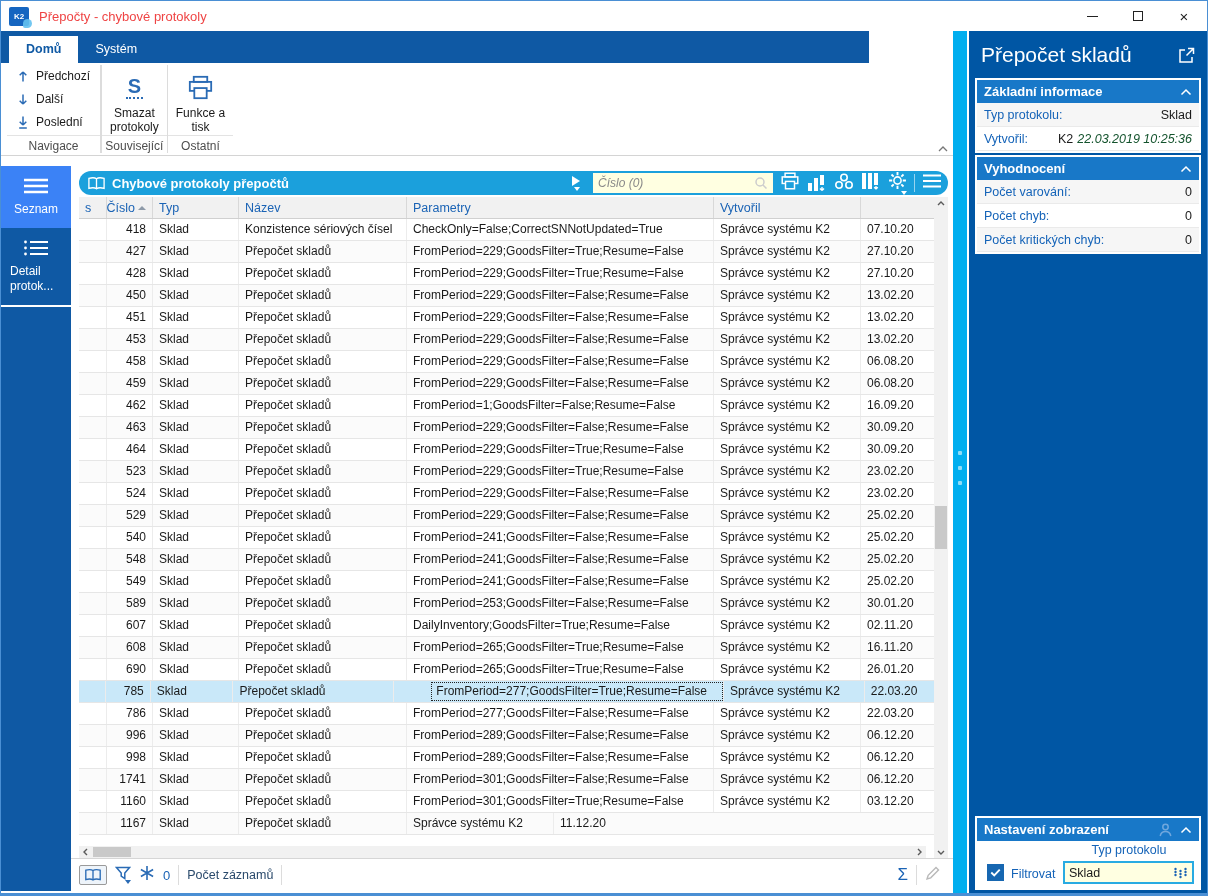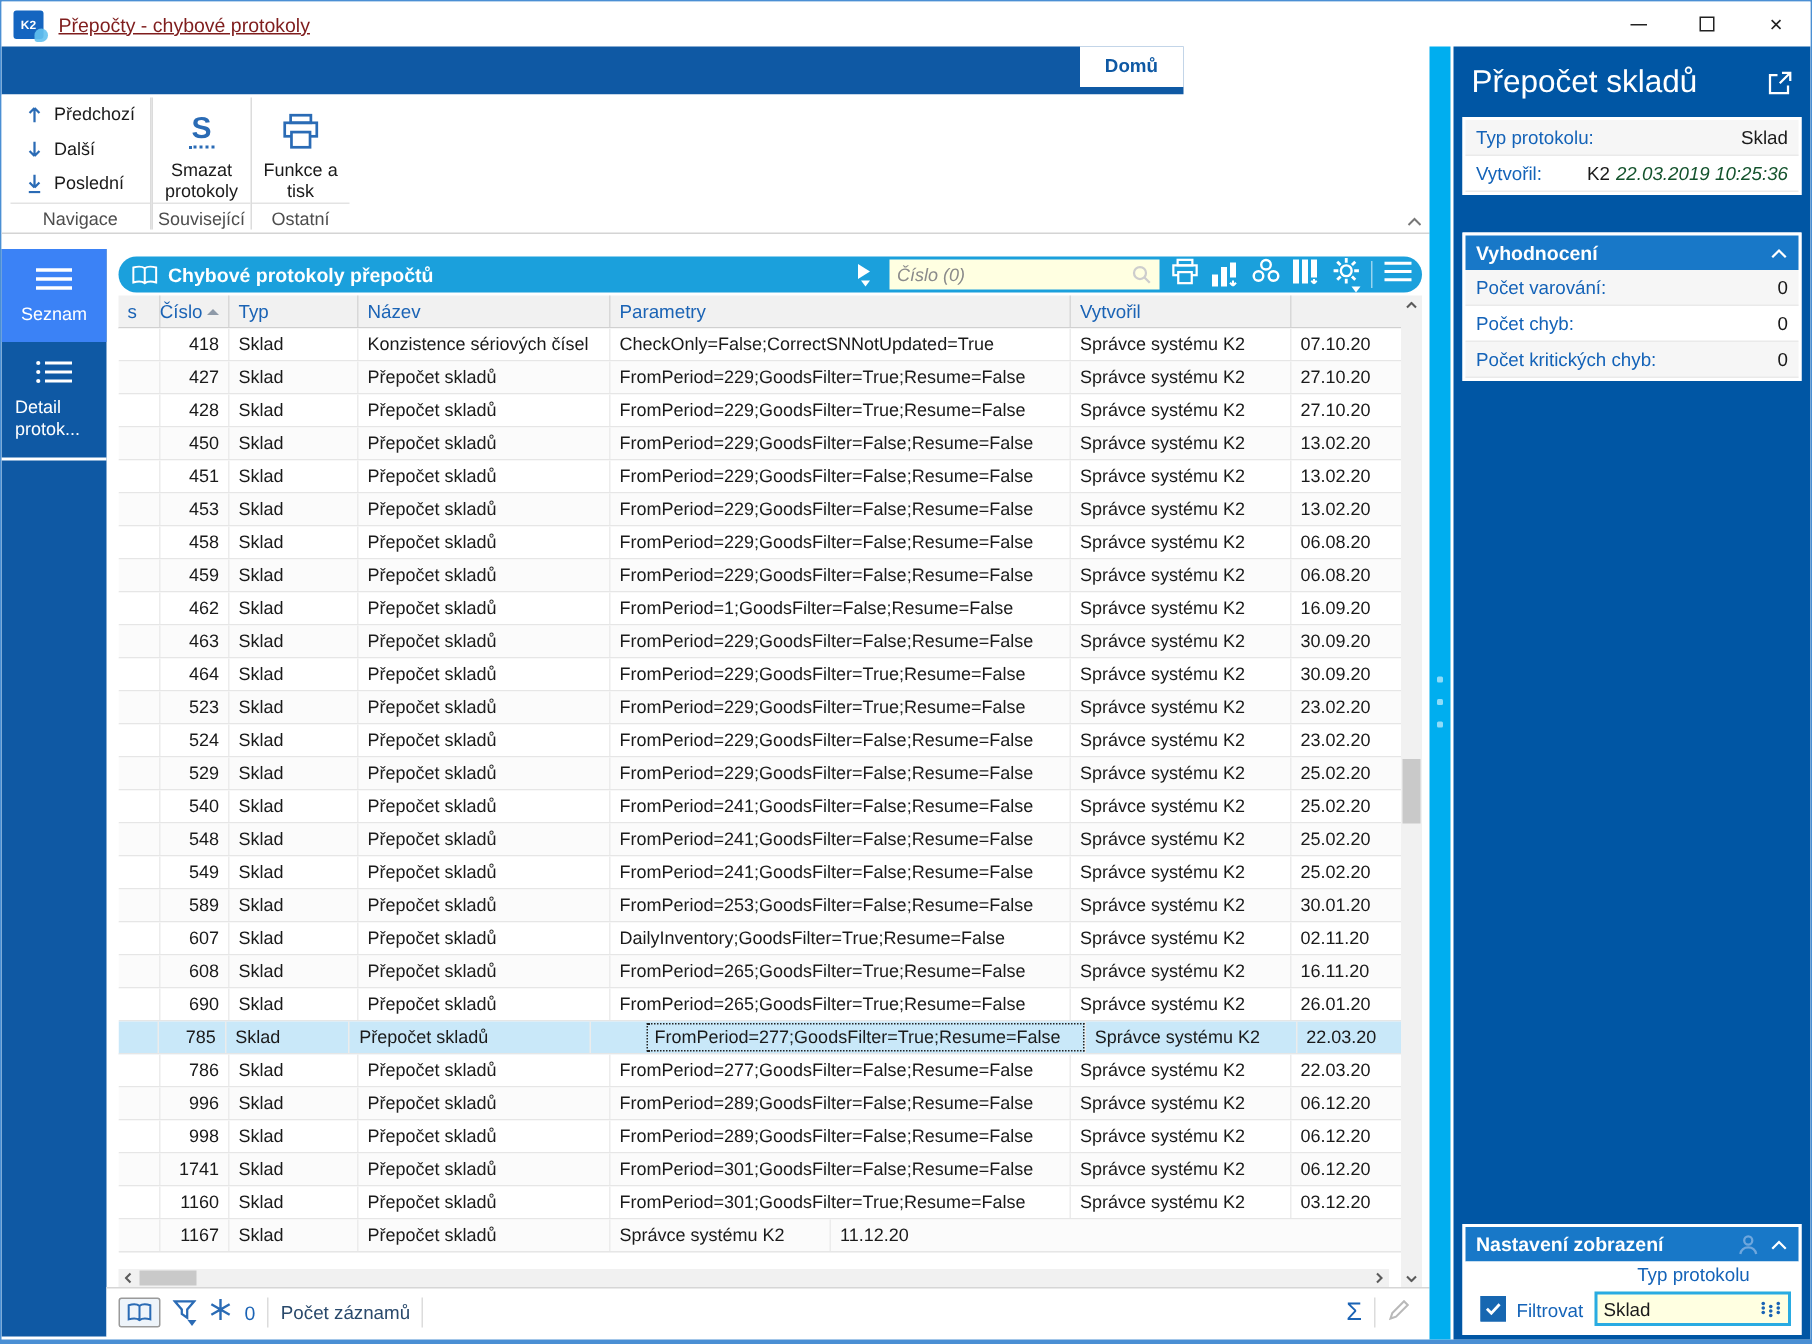--- a/index.html
+++ b/index.html
@@ -4,29 +4,29 @@
 <style>
   html,body{margin:0;padding:0;background:#9b9b9b;}
   *{box-sizing:border-box;font-family:"Liberation Sans","DejaVu Sans",sans-serif;}
   #app{position:relative;width:1208px;height:896px;background:#fff;border:1px solid #4a8fd4;border-bottom:3px solid #4a8fd4;overflow:hidden;}
   .abs{position:absolute;}
 
   
   .titlebar{left:0;top:0;width:1206px;height:30px;background:#fff;display:flex;align-items:center;}
   .k2logo{width:20px;height:19px;background:#1565c0;border-radius:2px;margin:0 10px 0 8px;color:#fff;font-size:8px;font-weight:bold;display:flex;align-items:center;justify-content:center;position:relative;}
   .k2logo:after{content:"";position:absolute;right:-3px;bottom:-2px;width:9px;height:9px;background:#63c1ef;border-radius:50% 50% 50% 2px;opacity:.9;}
-  .wtitle{font-size:13px;color:#7f1d1d;text-decoration:underline;}
+  .wtitle{font-size:13px;color:#ef4444;}
   .wbtns{margin-left:auto;display:flex;height:30px;}
   .wbtn{width:46px;height:30px;display:flex;align-items:center;justify-content:center;color:#222;}
   .ico-min{width:11px;height:1px;background:#222;display:block;}
   .ico-max{width:10px;height:10px;border:1px solid #222;display:block;}
   .ico-close{font-size:15px;line-height:1;color:#222;}
 
   
-  .tabrow{left:0;top:30px;width:788px;height:32px;background:#0f59a4;display:flex;align-items:flex-end;flex-direction:column;}
+  .tabrow{left:0;top:30px;width:868px;height:32px;background:#0f59a4;display:flex;align-items:flex-end;}
   .tab{font-size:12.5px;padding:6px 17px 7px;color:#fff;}
   .tab.active{background:#fff;color:#0f59a4;font-weight:bold;margin-left:8px;}
 
   
   .toolbar{left:0;top:62px;width:952px;height:93px;background:#fff;border-bottom:1px solid #d4d4d4;display:flex;padding-left:6px;}
   .tgroup{display:flex;flex-direction:column;}
   .tgroup .gcontent{flex:1;display:flex;align-items:center;justify-content:center;}
   .glabel{height:20px;border-top:1px solid #e3e3e3;font-size:12px;color:#4d4d4d;display:flex;align-items:center;justify-content:center;}
   .gsep{width:1px;background:#dcdcdc;margin:2px 0;}
   .navcol{display:flex;flex-direction:column;justify-content:center;gap:3px;padding:0 10px;}
@@ -654,20 +654,28 @@
   <div class="abs panel">
     <div class="ptitle">Přepočet skladů</div>
     <div class="popen">
       <svg width="17" height="17" viewBox="0 0 17 17" fill="none" stroke="#fff" stroke-width="1.5">
           <path d="M7 3H2v12h12v-5"></path>
           <path d="M10 1.5h5.5V7M15.5 1.5L8.5 8.5"></path>
         </svg>
     </div>
 
     <div class="pbox box1">
+      <div class="pboxhead">
+        <span>Základní informace</span>
+        <span class="chev">
+            <svg width="12" height="8" viewBox="0 0 12 8">
+              <path d="M1.5 6.5L6 2l4.5 4.5" stroke="#fff" stroke-width="1.5" fill="none"></path>
+            </svg>
+          </span>
+      </div>
       <div class="prow shade">
         <span class="plabel">Typ protokolu:</span>
         <span class="pvalue">Sklad</span>
       </div>
       <div class="prow">
         <span class="plabel">Vytvořil:</span>
         <span class="pvalue"><span class="vblack">K2</span><span class="vblue">22.03.2019 10:25:36</span></span>
       </div>
     </div>
 

